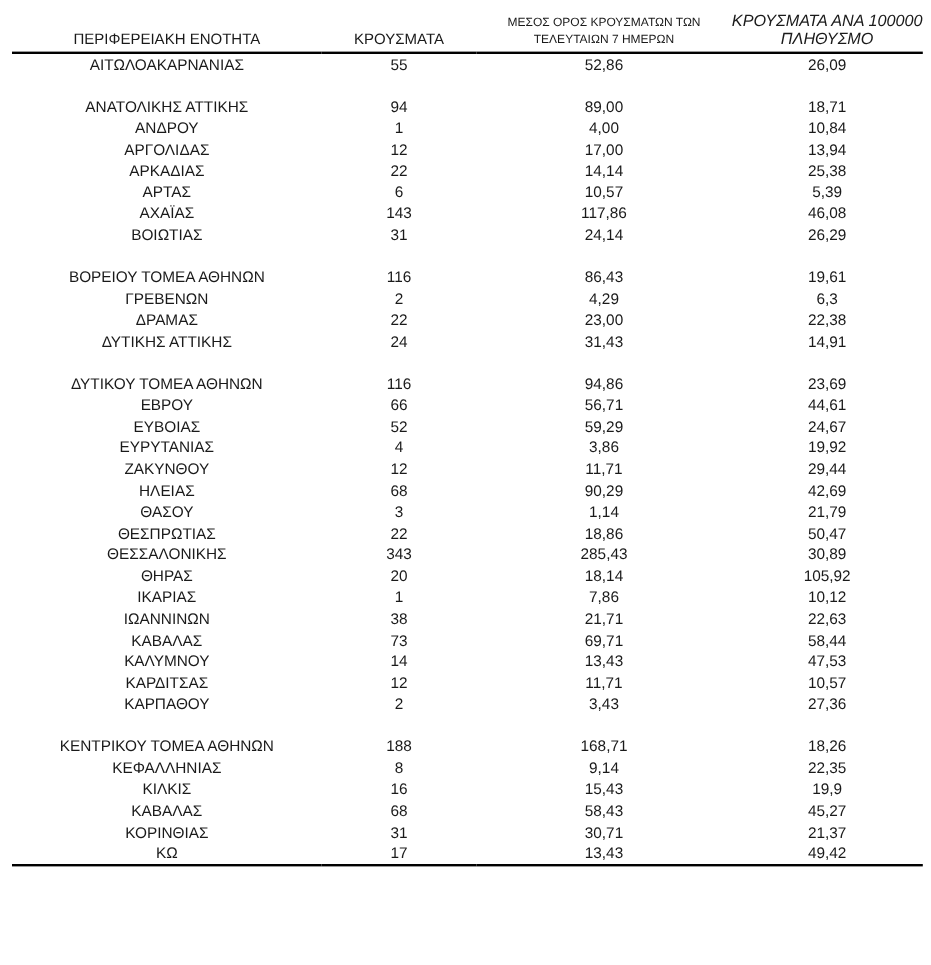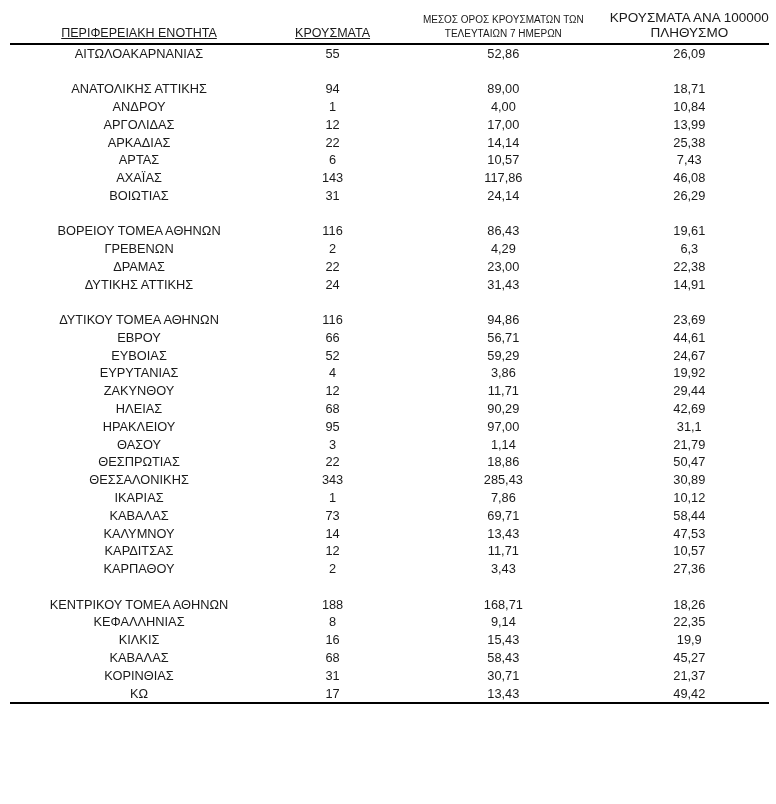--- a/index.html
+++ b/index.html
@@ -35,29 +35,29 @@
     vertical-align: bottom;
     padding: 4px 0 3px 0;
     height: 34px;
     border-bottom: 2.5px solid #000000;
     white-space: nowrap;
     overflow: visible;
   }
   th.h-region, th.h-cases {
     font-size: 12.5px;
     line-height: 14px;
-    text-decoration: underline;
   }
   th.h-avg7 {
     font-size: 10px;
     line-height: 13.5px;
   }
   th.h-per100k {
     font-size: 13.5px;
     line-height: 15px;
+    font-style: italic;
   }
   tbody td {
     text-align: center;
     vertical-align: middle;
     font-size: 12.8px;
     line-height: 17.8px;
     height: 17.8px;
     padding: 0;
     white-space: nowrap;
     overflow: visible;
@@ -114,33 +114,33 @@
         <tr>
           <td>ΑΝΔΡΟΥ</td>
           <td>1</td>
           <td>4,00</td>
           <td>10,84</td>
         </tr>
         <tr>
           <td>ΑΡΓΟΛΙΔΑΣ</td>
           <td>12</td>
           <td>17,00</td>
-          <td>13,99</td>
+          <td>13,94</td>
         </tr>
         <tr>
           <td>ΑΡΚΑΔΙΑΣ</td>
           <td>22</td>
           <td>14,14</td>
           <td>25,38</td>
         </tr>
         <tr>
           <td>ΑΡΤΑΣ</td>
           <td>6</td>
           <td>10,57</td>
-          <td>7,43</td>
+          <td>5,39</td>
         </tr>
         <tr>
           <td>ΑΧΑΪΑΣ</td>
           <td>143</td>
           <td>117,86</td>
           <td>46,08</td>
         </tr>
         <tr>
           <td>ΒΟΙΩΤΙΑΣ</td>
           <td>31</td>
@@ -207,48 +207,54 @@
           <td>11,71</td>
           <td>29,44</td>
         </tr>
         <tr>
           <td>ΗΛΕΙΑΣ</td>
           <td>68</td>
           <td>90,29</td>
           <td>42,69</td>
         </tr>
         <tr>
-          <td>ΗΡΑΚΛΕΙΟΥ</td>
-          <td>95</td>
-          <td>97,00</td>
-          <td>31,1</td>
-        </tr>
-        <tr>
           <td>ΘΑΣΟΥ</td>
           <td>3</td>
           <td>1,14</td>
           <td>21,79</td>
         </tr>
         <tr>
           <td>ΘΕΣΠΡΩΤΙΑΣ</td>
           <td>22</td>
           <td>18,86</td>
           <td>50,47</td>
         </tr>
         <tr>
           <td>ΘΕΣΣΑΛΟΝΙΚΗΣ</td>
           <td>343</td>
           <td>285,43</td>
           <td>30,89</td>
         </tr>
         <tr>
+          <td>ΘΗΡΑΣ</td>
+          <td>20</td>
+          <td>18,14</td>
+          <td>105,92</td>
+        </tr>
+        <tr>
           <td>ΙΚΑΡΙΑΣ</td>
           <td>1</td>
           <td>7,86</td>
           <td>10,12</td>
+        </tr>
+        <tr>
+          <td>ΙΩΑΝΝΙΝΩΝ</td>
+          <td>38</td>
+          <td>21,71</td>
+          <td>22,63</td>
         </tr>
         <tr>
           <td>ΚΑΒΑΛΑΣ</td>
           <td>73</td>
           <td>69,71</td>
           <td>58,44</td>
         </tr>
         <tr>
           <td>ΚΑΛΥΜΝΟΥ</td>
           <td>14</td>

